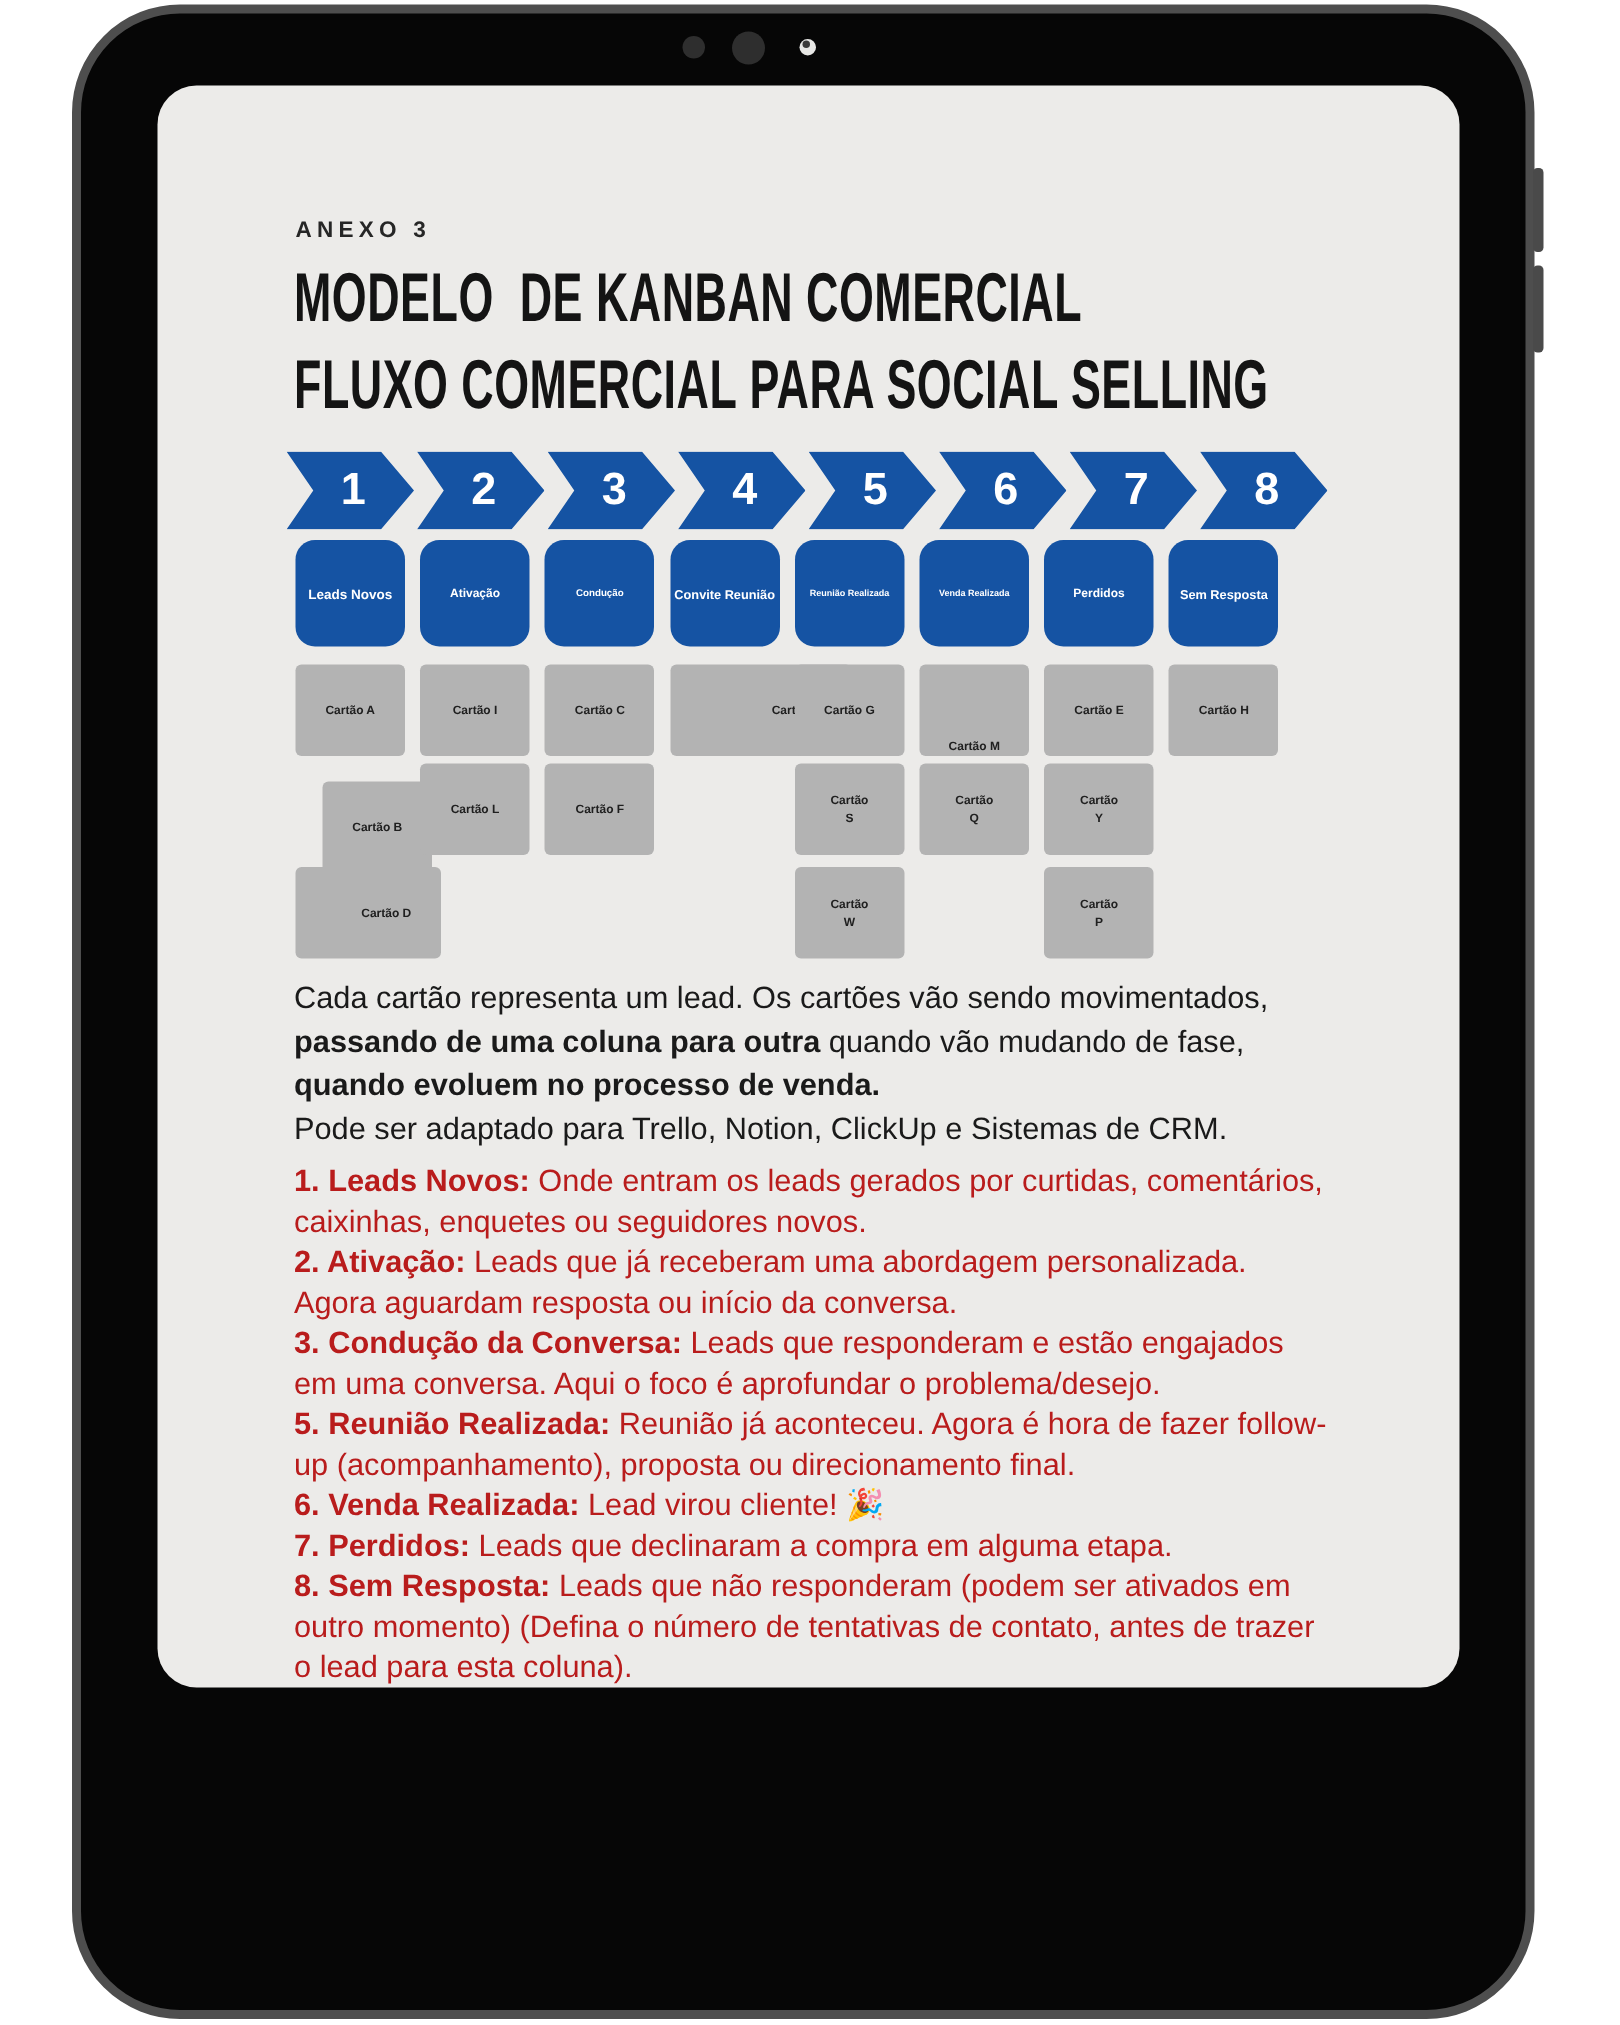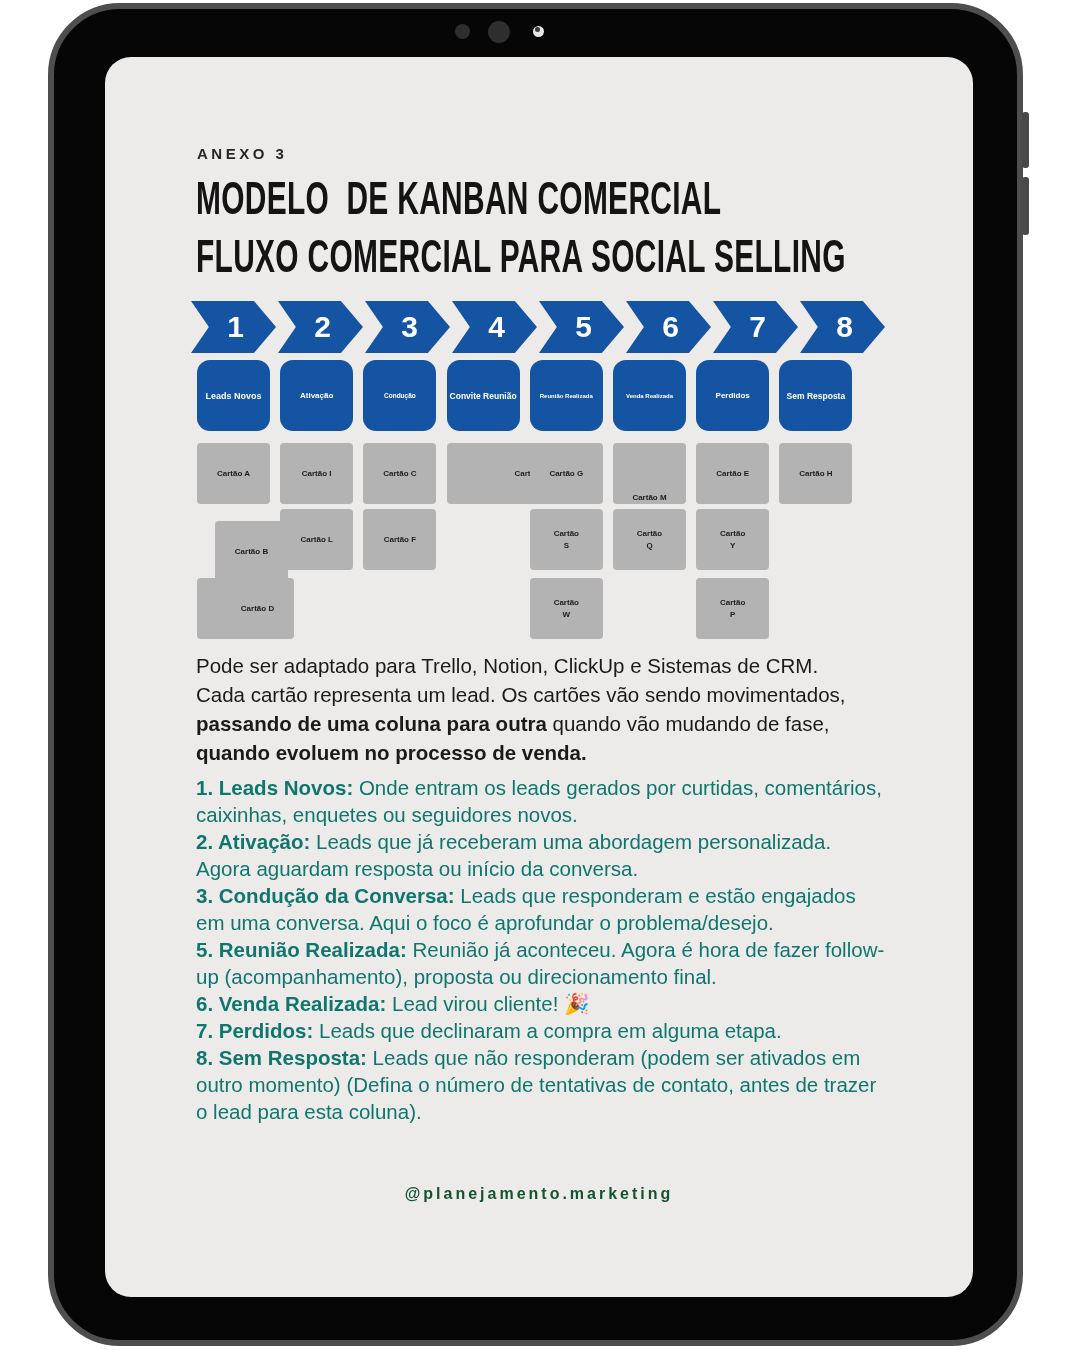--- a/index.html
+++ b/index.html
@@ -18,21 +18,21 @@
   .cam{position:absolute;border-radius:50%;}
   .cam-dot{left:401px;top:15px;width:15px;height:15px;background:#2e2e2e;}
   .cam-lens{left:434px;top:12px;width:22px;height:22px;background:#2e2e2e;}
   .cam-sensor{left:479px;top:17px;width:11px;height:11px;background:#e7e7e5;}
   .cam-sensor::after{content:"";position:absolute;left:2px;top:1px;width:5px;height:5px;border-radius:50%;background:#3a3a3a;}
   .side-btn{position:absolute;width:7px;background:#4a4a4a;border-radius:3px;left:968px;}
   .side-btn.b1{top:103px;height:56px;}
   .side-btn.b2{top:168px;height:58px;}
   
   .screen{
-    position:absolute;left:51px;top:48px;width:868px;height:1240px;
+    position:absolute;left:51px;top:48px;width:868px;height:1068px;
     background:#ecebe9;border-radius:26px;overflow:hidden;color:#1d1d1d;
   }
   .kicker{
     position:absolute;left:92px;top:88px;
     font-size:15px;font-weight:600;letter-spacing:3.5px;color:#262626;
   }
   .title{
     position:absolute;left:91px;height:58px;line-height:58px;
     font-size:46px;font-weight:800;color:#141414;
     transform:scaleX(0.65);transform-origin:0 50%;
@@ -66,21 +66,21 @@
     color:#202020;font-size:8px;font-weight:700;text-align:center;line-height:1.5;
   }
   
   .intro{
     position:absolute;left:91px;top:594px;width:690px;
     font-size:20.5px;line-height:29px;color:#1a1a1a;
   }
   .intro b{font-weight:700;}
   .stages{
     position:absolute;left:91px;top:717px;width:690px;
-    font-size:20.5px;line-height:27px;color:#0f766e;
+    font-size:20.5px;line-height:27px;color:#b91c1c;
   }
   .stage-item b{font-weight:700;}
   .footer{
     position:absolute;left:0;top:1128px;width:868px;text-align:center;
     font-size:16px;letter-spacing:3px;color:#14532d;font-weight:bold;
   }
 </style>
 </head>
 <body style="--blue: #1553a3;">
 
@@ -176,22 +176,22 @@
         <div class="chevron" style="left: 695px;">
           <span class="chev-num">8</span>
         </div>
         <div class="col-header" style="left: 674.4px; font-size: 8.5px;">Sem Resposta</div>
         <div class="card" style="left: 674.4px; top: 386px;">
           <span>Cartão H</span>
         </div>
       </div>
 
     <div class="intro" id="intro">
+        <div><span>Cada cartão representa um lead. Os cartões vão sendo movimentados, </span><b>passando de uma coluna para outra</b><span> quando vão mudando de fase, </span><b>quando evoluem no processo de venda.</b></div>
         <div><span>Pode ser adaptado para Trello, Notion, ClickUp e Sistemas de CRM.</span></div>
-        <div><span>Cada cartão representa um lead. Os cartões vão sendo movimentados, </span><b>passando de uma coluna para outra</b><span> quando vão mudando de fase, </span><b>quando evoluem no processo de venda.</b></div>
       </div>
 
     <div class="stages" id="stages">
         <div class="stage-item"><b>1. Leads Novos:</b><span> Onde entram os leads gerados por curtidas, comentários, caixinhas, enquetes ou seguidores novos.</span></div>
         <div class="stage-item"><b>2. Ativação:</b><span> Leads que já receberam uma abordagem personalizada. Agora aguardam resposta ou início da conversa.</span></div>
         <div class="stage-item"><b>3. Condução da Conversa:</b><span> Leads que responderam e estão engajados em uma conversa. Aqui o foco é aprofundar o problema/desejo.</span></div>
         <div class="stage-item"><b>5. Reunião Realizada:</b><span> Reunião já aconteceu. Agora é hora de fazer follow-up (acompanhamento), proposta ou direcionamento final.</span></div>
         <div class="stage-item"><b>6. Venda Realizada:</b><span> Lead virou cliente! 🎉</span></div>
         <div class="stage-item"><b>7. Perdidos:</b><span> Leads que declinaram a compra em alguma etapa.</span></div>
         <div class="stage-item"><b>8. Sem Resposta:</b><span> Leads que não responderam (podem ser ativados em outro momento) (Defina o número de tentativas de contato, antes de trazer o lead para esta coluna).</span></div>

